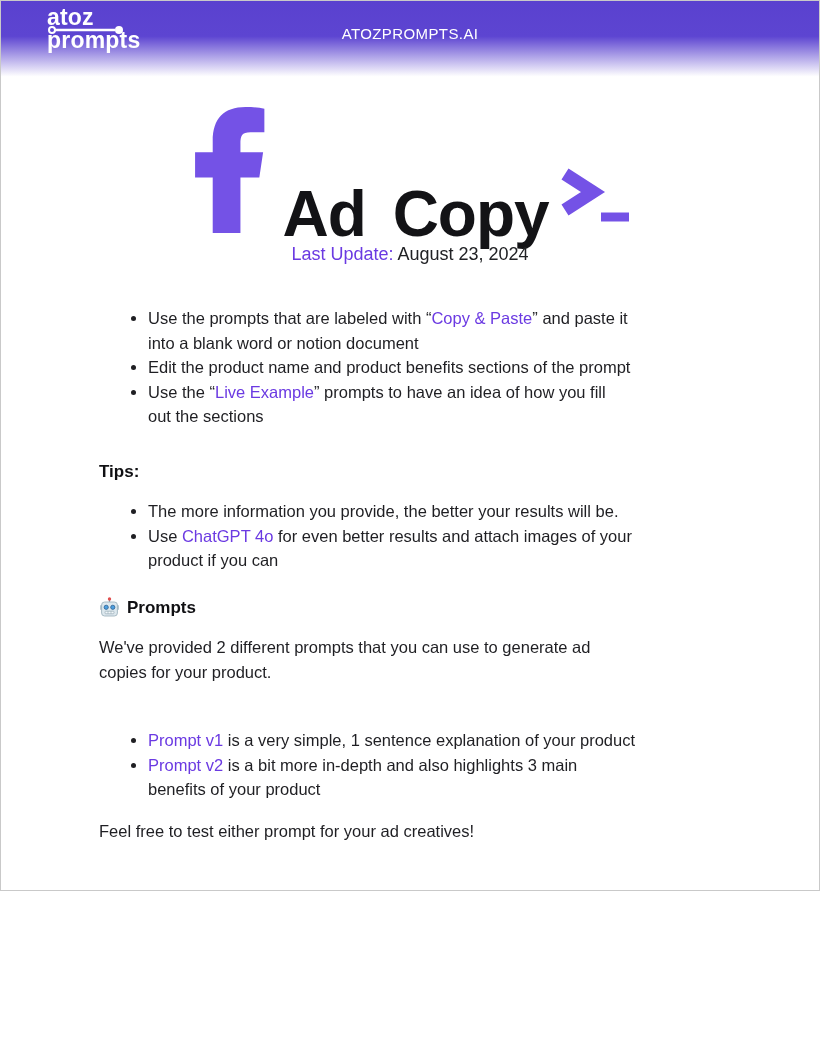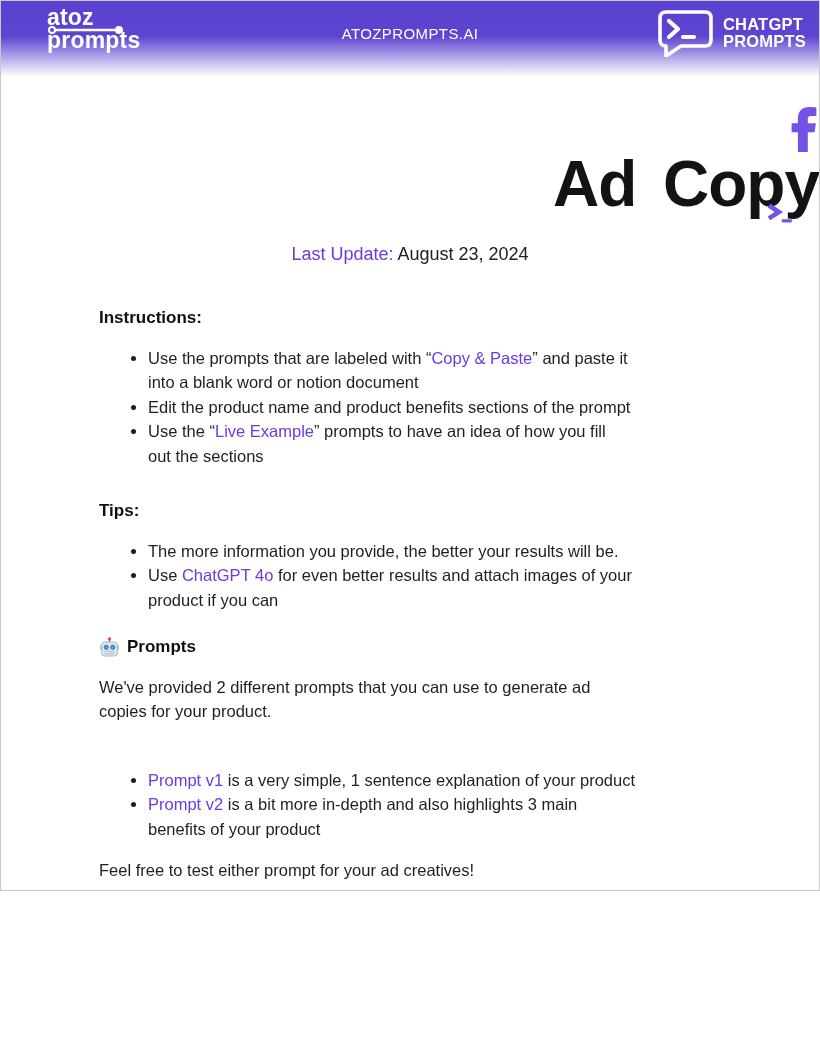--- a/index.html
+++ b/index.html
@@ -19,21 +19,21 @@
         font-size:23px; line-height:21px; letter-spacing:.2px;}
   .logo .l2{margin-top:2px;}
   .logo-deco{position:absolute; left:0px; top:18px;}
   .site{position:absolute; top:24px; left:0; right:0; text-align:center; color:#fff;
         font-weight:400; font-size:15px; letter-spacing:.4px;}
   .badge{position:absolute; right:13px; top:8px; display:flex; align-items:center; gap:9px; color:#fff;}
   .badge-text{font-weight:800; font-size:16.5px; line-height:17px; letter-spacing:.2px;}
 
   
   .hero{text-align:center; padding-top:22px;}
-  .hero-row{display:flex; justify-content:center; align-items:flex-end; height:126px;flex-direction:column;}
+  .hero-row{display:flex; justify-content:center; align-items:flex-end; height:126px;}
   .hero-title{font-weight:800; font-size:64px; line-height:1; letter-spacing:-1px;
               word-spacing:10px; color:#131316; margin:0 0 -13px 9px;}
   .hero-prompt{margin:0 0 10px 8px;}
   .last-update{margin-top:11px; font-size:18px; color:#202124;}
   .last-update .label{color:var(--accent); font-weight:400;}
   .last-update .value{font-weight:500;text-align:center;}
 
   
   .content{margin-top:41px; padding:0 98px; font-size:16.5px; line-height:24.5px; color:var(--text);}
   h3{font-size:17px; font-weight:700; color:var(--heading); margin:0 0 15px;}
@@ -58,31 +58,20 @@
       <svg class="logo-deco" width="82" height="10" viewBox="0 0 82 10">
         <circle cx="5" cy="5" r="3" fill="none" stroke="#fff" stroke-width="2"></circle>
         <line x1="8" y1="5" x2="68" y2="5" stroke="#fff" stroke-width="2.4"></line>
         <circle cx="72" cy="5" r="4" fill="#fff"></circle>
       </svg>
       <div class="l2">prompts</div>
     </div>
 
     <div class="site">ATOZPROMPTS.AI</div>
 
-    <div class="badge">
-      <svg width="58" height="48" viewBox="0 0 58 48">
-        <path d="M10 3 H49 Q55 3 55 9 V31 Q55 37 49 37 H25 L10 47 V37 Q4 37 4 31 V9 Q4 3 10 3 Z" fill="none" stroke="#ffffff" stroke-width="3.6" stroke-linejoin="round"></path>
-        <path d="M13 12 L22 20 L13 28" fill="none" stroke="#ffffff" stroke-width="4.2" stroke-linecap="round" stroke-linejoin="round"></path>
-        <line x1="27" y1="28" x2="38" y2="28" stroke="#ffffff" stroke-width="4.2" stroke-linecap="round"></line>
-      </svg>
-      <div class="badge-text">
-        <div>CHATGPT</div>
-        <div>PROMPTS</div>
-      </div>
-    </div>
   </div>
 
   <div class="hero">
     <div class="hero-row">
       <svg height="126" viewBox="0 0 70 100" style="fill:var(--logo-purple)">
         <path d="M44 100 H22 V56 H8 V36 H22 V27 C22 9 31 0 48 0 C54 0 59 0.5 63 1.3 V20 H52 C45 20 44 23 44 29 V36 H62 L59 56 H44 Z"></path>
       </svg>
       <span class="hero-title">Ad Copy</span>
       <svg class="hero-prompt" width="78" height="56" viewBox="0 0 78 56" style="stroke:var(--logo-purple)">
         <path d="M8 7 L36 25 L8 43" fill="none" stroke-width="13"></path>
@@ -90,21 +79,20 @@
       </svg>
     </div>
     <div class="last-update">
       <span class="label">Last Update:</span><span class="value"> August 23, 2024</span>
     </div>
   </div>
 
   <div class="content">
 
     <section class="sec-instructions">
-      <h3>Instructions:</h3>
       <ul>
           <li><span>Use the prompts that are labeled with “</span><span class="accent-bold">Copy &amp; Paste</span><span>” and paste it
 into a blank word or notion document</span></li>
           <li><span>Edit the product name and product benefits sections of the prompt</span></li>
           <li><span>Use the “</span><span class="accent-bold">Live Example</span><span>” prompts to have an idea of how you fill
 out the sections</span></li>
         </ul>
     </section>
 
     <section class="sec-tips">

